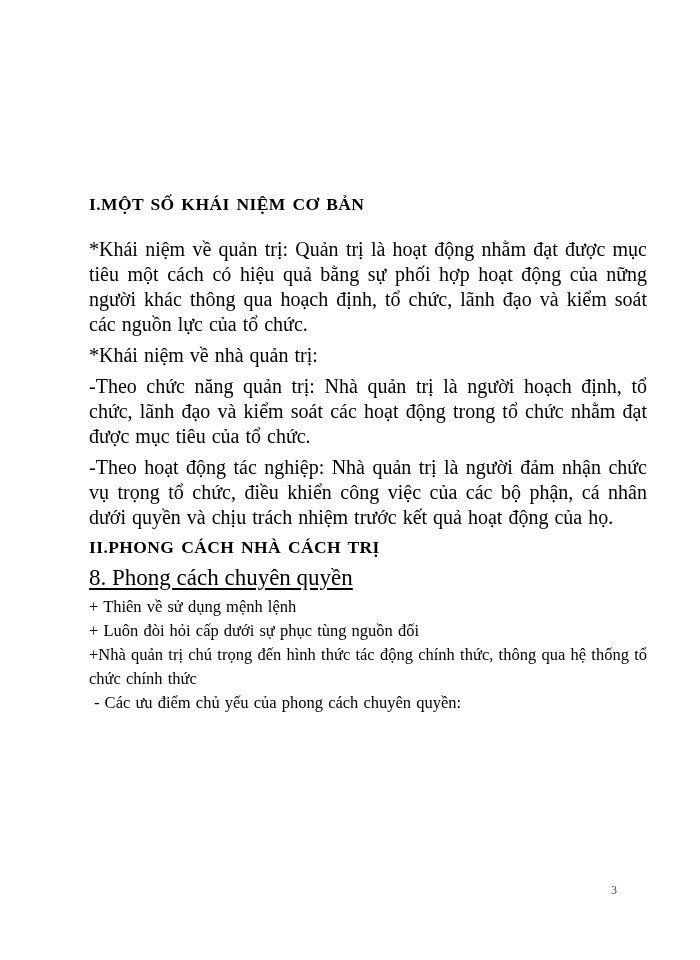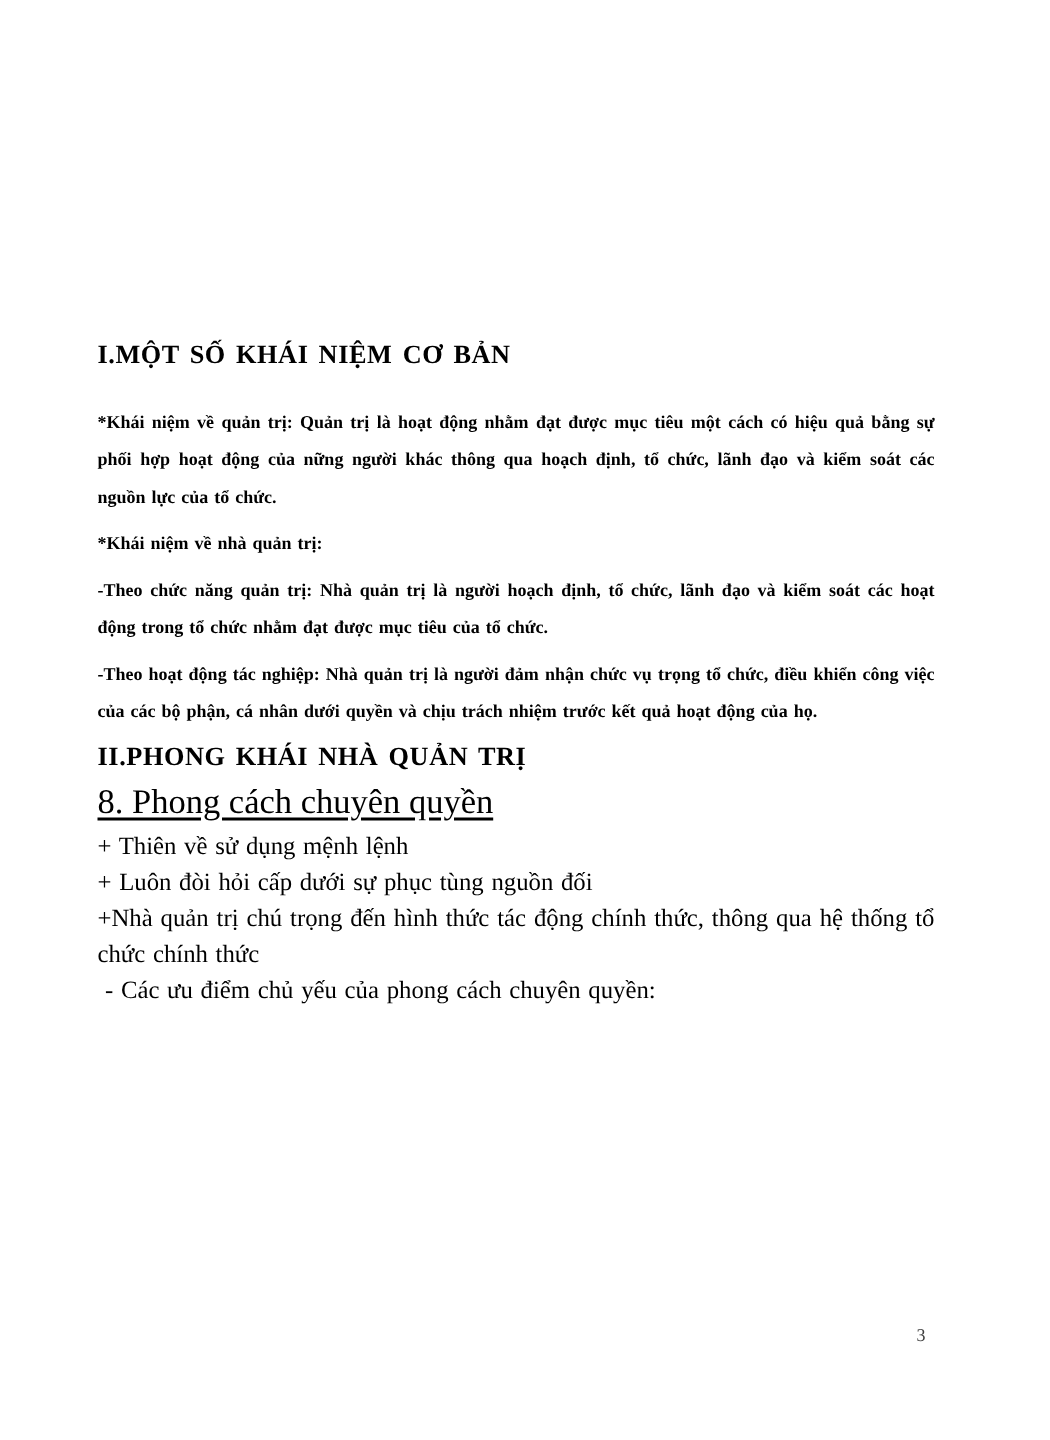--- a/index.html
+++ b/index.html
@@ -15,43 +15,41 @@
     font-family: "Liberation Serif", "DejaVu Serif", serif;
     color: #000000;
   }
   .page {
     position: absolute;
     inset: 0;
     background: #ffffff;
   }
   .content {
     position: absolute;
-    left: 65px;
+    left: 89px;
     top: 192px;
     width: 558px;
-    margin-top: 32px;
   }
   .h1 {
     font-weight: bold;
     font-size: 17.5px;
     line-height: 25px;
     letter-spacing: 0.4px;
     word-spacing: 2px;
     margin: 0 0 20px 0;
   }
   .h1.second {
     margin: 0 0 3px 0;
   }
   .p {
-    font-size: 12px;
+    font-size: 20px;
     line-height: 25px;
     text-align: justify;
     word-spacing: 1px;
     margin: 0 0 6px 0;
-    font-weight: bold;
   }
   .p.last-upper {
     margin: 0 0 5px 0;
   }
   .h2 {
     font-size: 23px;
     line-height: 30px;
     font-weight: normal;
     text-decoration: underline;
     text-underline-offset: 3px;
@@ -85,21 +83,21 @@
     <p class="h1">I.MỘT SỐ KHÁI NIỆM CƠ BẢN</p>
 
     <p class="p">*Khái niệm về quản trị: Quản trị là hoạt động nhằm đạt được mục tiêu một cách có hiệu quả bằng sự phối hợp hoạt động của nững người khác thông qua hoạch định, tổ chức, lãnh đạo và kiểm soát các nguồn lực của tổ chức.</p>
 
     <p class="p">*Khái niệm về nhà quản trị:</p>
 
     <p class="p">-Theo chức năng quản trị: Nhà quản trị là người hoạch định, tổ chức, lãnh đạo và kiểm soát các hoạt động trong tổ chức nhằm đạt được mục tiêu của tổ chức.</p>
 
     <p class="p last-upper">-Theo hoạt động tác nghiệp: Nhà quản trị là người đảm nhận chức vụ trọng tổ chức, điều khiển công việc của các bộ phận, cá nhân dưới quyền và chịu trách nhiệm trước kết quả hoạt động của họ.</p>
 
-    <p class="h1 second">II.PHONG KHÁI NHÀ QUẢN TRỊ</p>
+    <p class="h1 second">II.PHONG CÁCH NHÀ CÁCH TRỊ</p>
 
 
     <p class="h2">8. Phong cách chuyên quyền</p>
 
 
 
     <p class="tight">+ Thiên về sử dụng mệnh lệnh</p>
 
     <p class="tight">+ Luôn đòi hỏi cấp dưới sự phục tùng nguồn đối</p>
 

